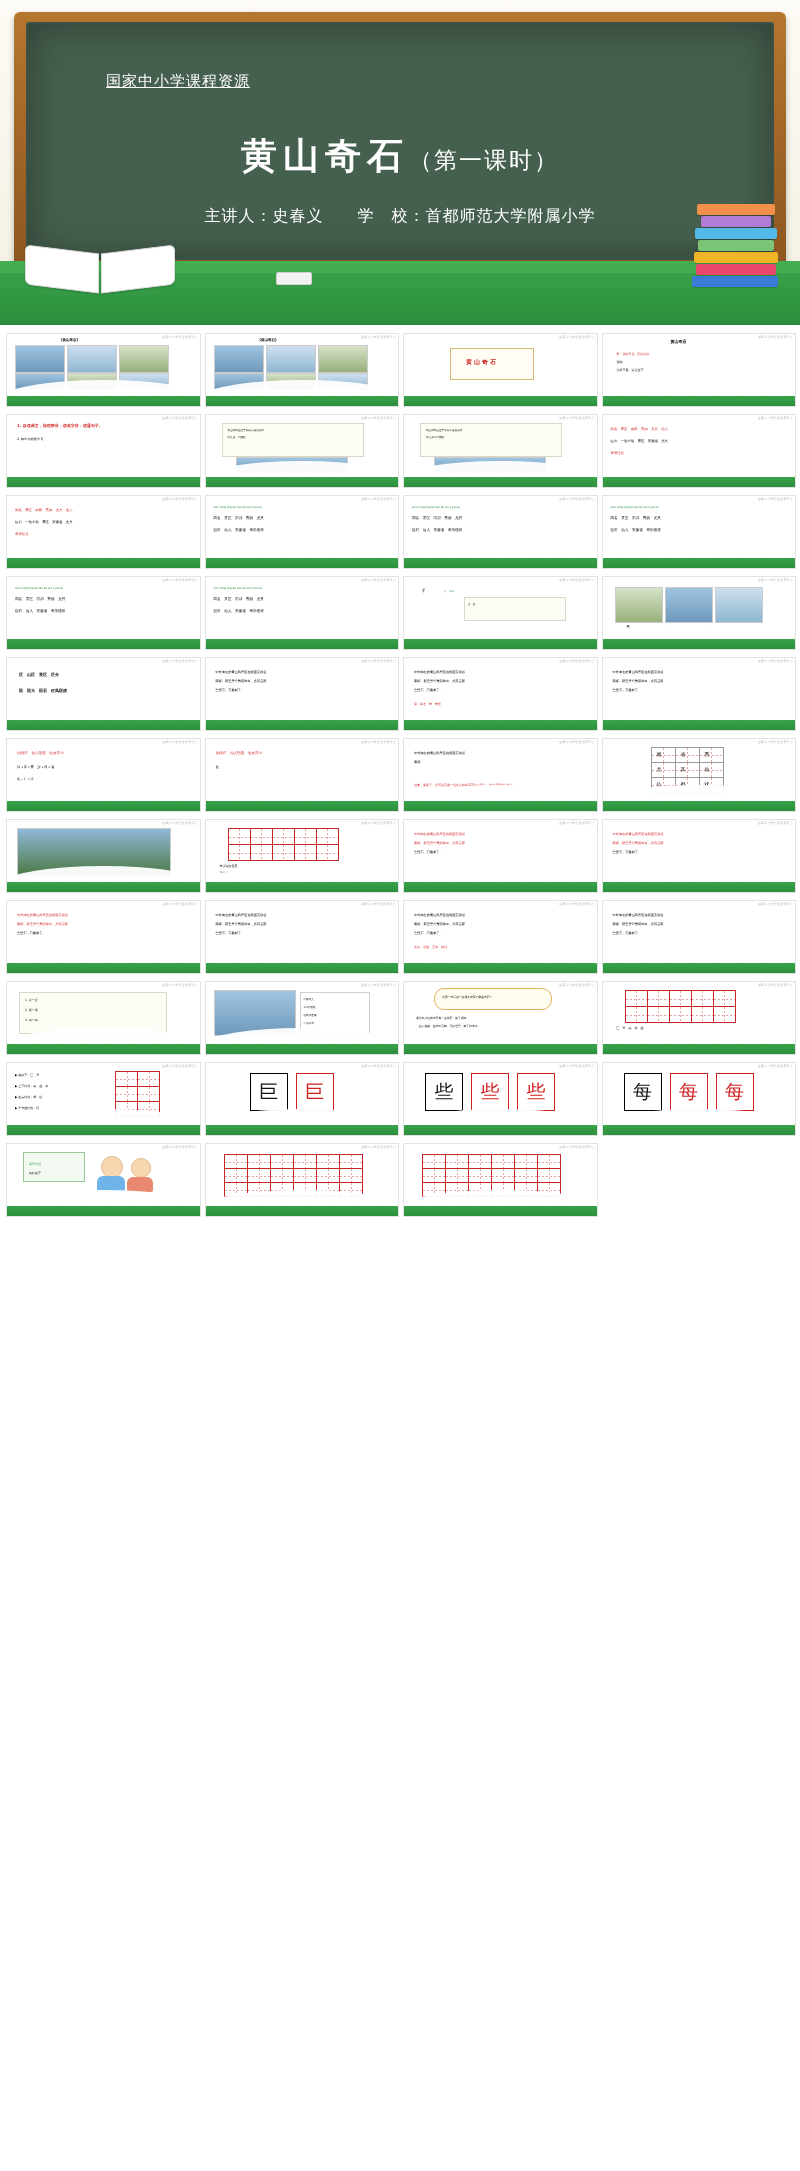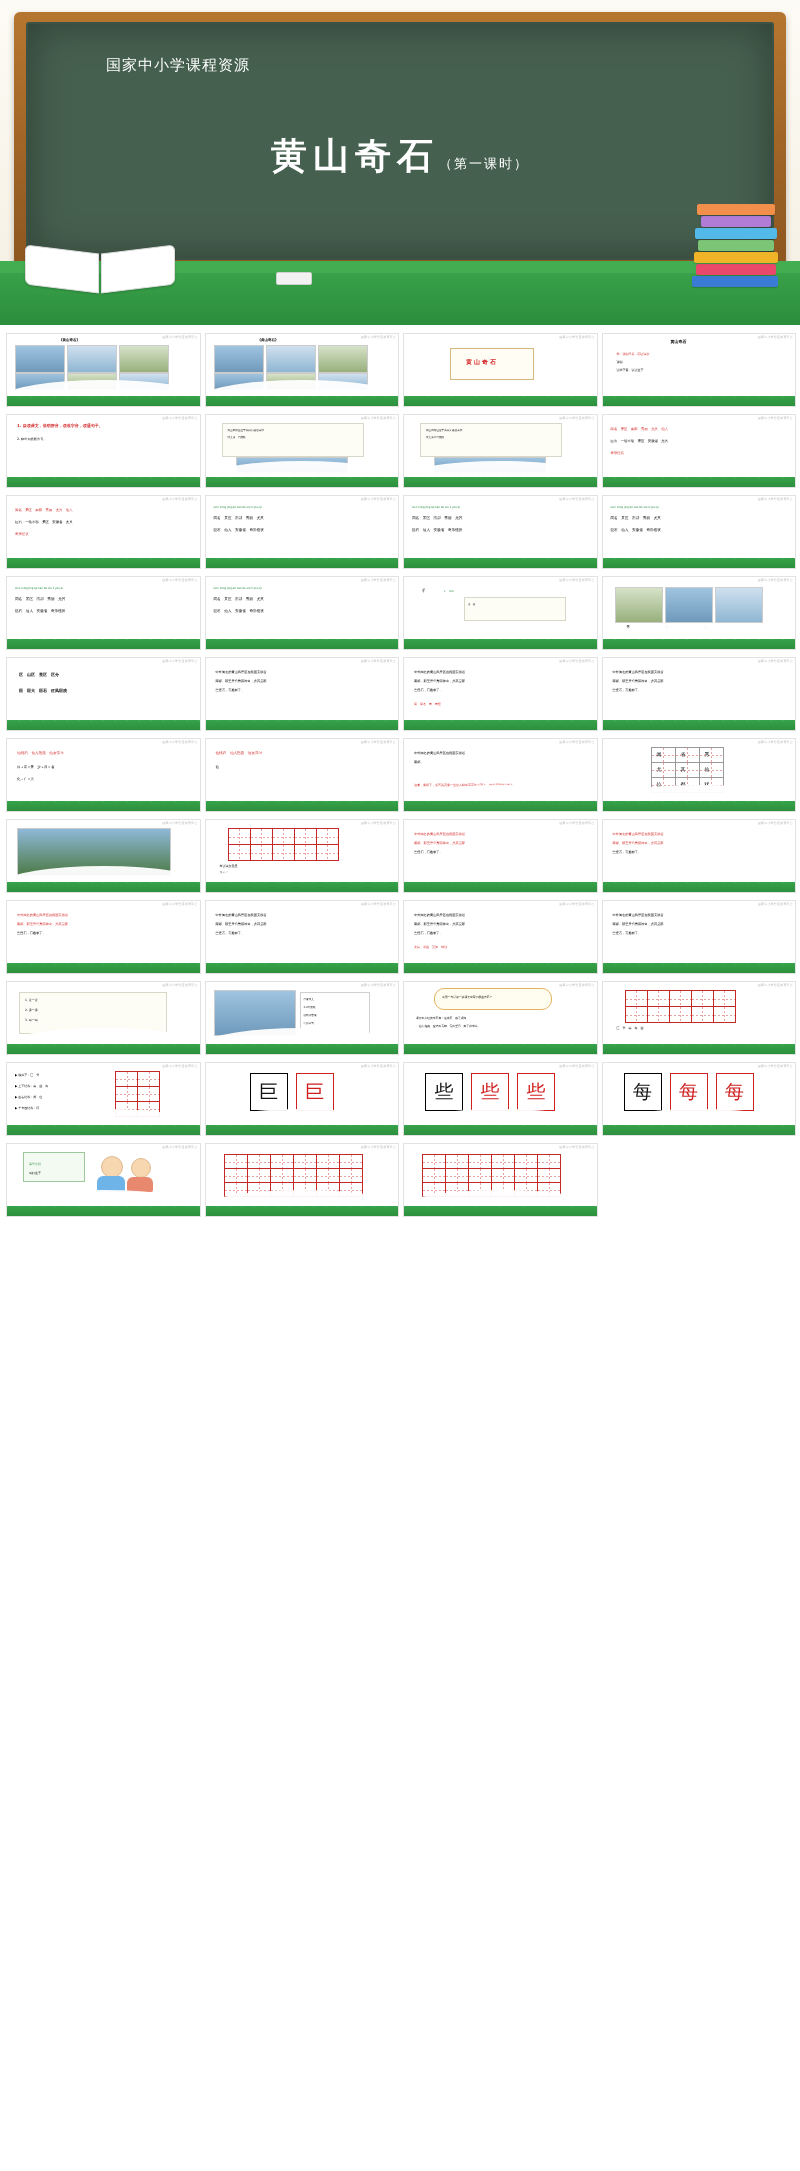--- a/index.html
+++ b/index.html
@@ -9,26 +9,26 @@
   
   .hero{position:relative;width:800px;height:325px;background:#f7f4ec;overflow:hidden;}
   .hero-bg{position:absolute;inset:0;background:linear-gradient(#fdfbf5,#f4efe2);}
   .board-frame{position:absolute;left:14px;top:12px;width:772px;height:258px;
     background:linear-gradient(#b5762f,#8d5620);border-radius:6px;
     box-shadow:0 3px 6px rgba(0,0,0,.25);}
   .board{position:absolute;left:12px;top:10px;right:12px;bottom:10px;
     background:#46604f;border:2px solid #3c5244;border-radius:3px;
     box-shadow:inset 0 0 40px rgba(0,0,0,.35);}
   .board-inner{position:absolute;inset:0;}
-  .hero-kicker{position:absolute;left:78px;top:32px;color:#fff;font-size:15px;
-    letter-spacing:1px;font-family:"DejaVu Sans",sans-serif;}
+  .hero-kicker{position:absolute;left:78px;top:48px;color:#fff;font-size:15px;
+    letter-spacing:1px;font-family:"DejaVu Sans",sans-serif;text-decoration:underline;}
   .hero-title{position:absolute;left:0;right:0;top:108px;text-align:center;color:#fff;}
   .hero-title .main{font-size:36px;letter-spacing:6px;font-weight:bold;
     font-family:"DejaVu Serif",serif;}
-  .hero-title .sub{font-size:13px;letter-spacing:2px;font-family:Liberation Sans, sans-serif;}
+  .hero-title .sub{font-size:23px;letter-spacing:2px;font-family:Liberation Sans, sans-serif;}
   .hero-meta{position:absolute;left:0;right:0;top:178px;text-align:center;color:#fff;
     font-size:16px;line-height:28px;letter-spacing:1px;}
   .hero-meta .row span{display:inline-block;}
   .hero-meta .gap{display:inline-block;width:34px;}
   
   .hero-base{position:absolute;left:0;right:0;bottom:0;height:58px;
     background:linear-gradient(#3aa34a,#2b8d3c);}
   .hero-base:before{content:"";position:absolute;left:0;right:0;top:-6px;height:12px;
     background:#43ad52;}
   
@@ -119,20 +119,23 @@
   <div class="hero">
     <div class="hero-bg"></div>
     <div class="board-frame">
       <div class="board">
         <div class="board-inner">
           <div class="hero-kicker">国家中小学课程资源</div>
           <div class="hero-title">
             <span class="main">黄山奇石</span><span class="sub">（第一课时）</span>
           </div>
           <div class="hero-meta">
+            <div class="row">
+              <span>主讲人：</span><span>史春义</span><span class="gap"></span><span>学　校：</span><span>首都师范大学附属小学</span>
+            </div>
           </div>
         </div>
       </div>
     </div>
     <div class="hero-base"></div>
     <div class="book">
       <span class="pg l"></span>
         <span class="pg r"></span>
     </div>
     <div class="eraser"></div>

